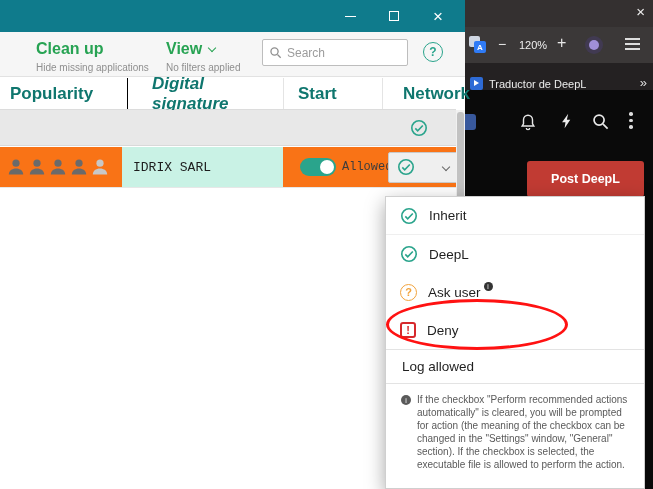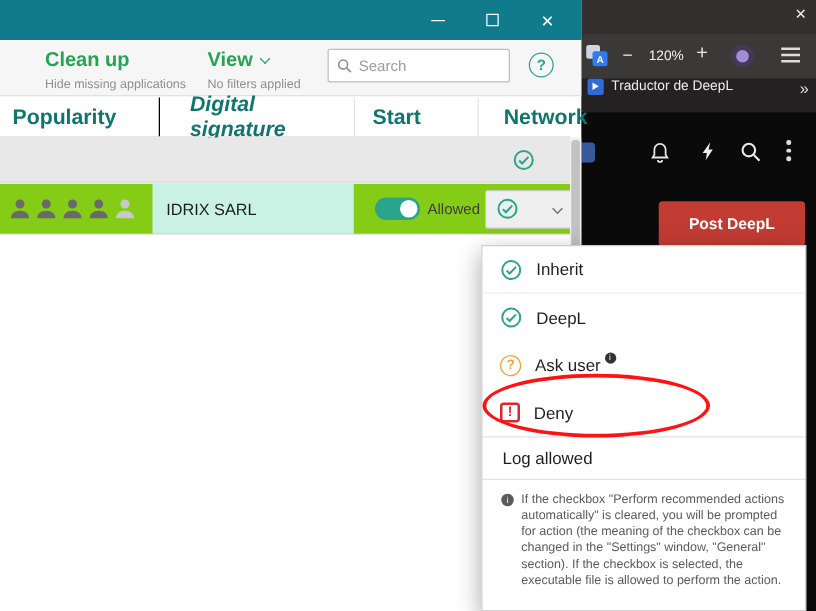--- a/index.html
+++ b/index.html
@@ -27,21 +27,21 @@
   .helpbtn { position:absolute; left:423px; top:10px; width:20px; height:20px; border:1.7px solid var(--accent-teal,#2aa48c); border-radius:50%; color:var(--accent-teal,#2aa48c); font-weight:700; font-size:12px; display:flex; align-items:center; justify-content:center; }
 
   .thead { position:absolute; left:0; top:78px; width:456px; height:32px; display:flex; border-bottom:1px solid #dcdcdc; background:#fff; }
   .th { font-size:17px; font-weight:700; color:#0f766e; display:flex; align-items:center; }
   .th1 { width:127px; padding-left:10px; }
   .th2 { width:156px; padding-left:24px; border-left:1px solid #000000;font-style:italic; }
   .th3 { width:99px;  padding-left:14px; border-left:1px solid #e4e4e4; }
   .th4 { width:74px;  padding-left:20px;  border-left:1px solid #e4e4e4; }
 
   .group-row { position:absolute; left:0; top:110px; width:456px; height:36px; background:#e8e8e8; border-bottom:1px solid #d9d9d9; }
-  .data-row  { position:absolute; left:0; top:147px; width:456px; height:41px; background:#84cc16; border-bottom:1px solid #e7e7e7; }
+  .data-row  { position:absolute; left:0; top:147px; width:456px; height:41px; background:#f97316; border-bottom:1px solid #e7e7e7;font-family:Liberation Mono, monospace; }
 
   .persons { position:absolute; left:6px; top:10px; display:flex; gap:1px; }
   .person { fill:#6a6a6a; }
   .person.light { fill:#c8c8c8; }
 
   .vendor-cell { position:absolute; left:122px; top:0px; width:161px; height:40px; background:var(--highlight-mint,#c9f2e5); display:flex; align-items:center; padding-left:11px; font-size:13px; color:#1d1d1d; }
 
   .toggle { position:absolute; left:300px; top:11px; width:36px; height:18px; border-radius:9px; background:var(--accent-teal,#2aa48c); }
   .knob { position:absolute; right:2px; top:2px; width:14px; height:14px; border-radius:50%; background:#fff; }
   .toggle-label { position:absolute; left:342px; top:13px; font-size:12px; color:#3d3d3d; }
@@ -77,21 +77,21 @@
   .tr-icon { position:absolute; left:4px; top:9px; width:18px; height:18px; }
   .tr-back { position:absolute; left:0; top:0; width:11px; height:11px; background:#cfd6e2; border-radius:2px; }
   .tr-front { position:absolute; left:5px; top:5px; width:12px; height:12px; background:#2f7bf6; border-radius:2px; color:#fff; font-size:8px; font-weight:700; display:flex; align-items:center; justify-content:center; }
   .zoom-out { position:absolute; left:33px; top:9px; color:#e8e8e8; font-size:14px; }
   .zoom-level { position:absolute; left:48px; top:12px; width:40px; text-align:center; font-size:11px; color:#f0f0f0; }
   .zoom-in { position:absolute; left:92px; top:7px; color:#e8e8e8; font-size:16px; }
   .ext-circle { position:absolute; left:120px; top:9px; width:18px; height:18px; border-radius:50%; background:#413a52; }
   .ext-inner { position:absolute; left:4px; top:4px; width:10px; height:10px; border-radius:50%; background:#a08fd8; }
   .hamburger { position:absolute; left:160px; top:11px; display:flex; flex-direction:column; gap:3px; }
   .hamburger span { width:15px; height:2px; background:#ddd; display:block; }
-  .deepl-bar { position:absolute; left:0; top:63px; width:188px; height:27px; background:#242122; display:flex; align-items:flex-start; }
+  .deepl-bar { position:absolute; left:0; top:63px; width:188px; height:27px; background:#242122; display:flex; align-items:flex-end; }
   .deepl-ic { margin-left:5px; width:13px; height:13px; background:#2e6bd6; border-radius:2px; position:relative; flex:0 0 auto; }
   .deepl-ic:after { content:""; position:absolute; left:4px; top:3px; border-left:5px solid #fff; border-top:3.5px solid transparent; border-bottom:3.5px solid transparent; }
   .deepl-label { margin-left:6px; font-size:11px; color:#ececec; white-space:nowrap; }
   .deepl-chev { margin-left:auto; margin-right:6px; color:#ddd; font-size:13px; }
   .b-content { position:absolute; left:0; top:90px; width:188px; height:399px; background:#0a0a0a; }
   .partial-icon { position:absolute; left:-5px; top:24px; width:16px; height:16px; background:#38589c; border-radius:3px; }
   .bicon { position:absolute; }
   .kebab { position:absolute; left:164px; top:22px; display:flex; flex-direction:column; gap:3px; }
   .kebab span { width:3.5px; height:3.5px; border-radius:50%; background:#dcdcdc; display:block; }
   .post-btn { position:absolute; left:62px; top:71px; width:117px; height:36px; background:var(--post-red,#c13b33); border-radius:3px; color:#fff; font-weight:700; font-size:12.5px; display:flex; align-items:center; justify-content:center; overflow:hidden; white-space:nowrap; }

